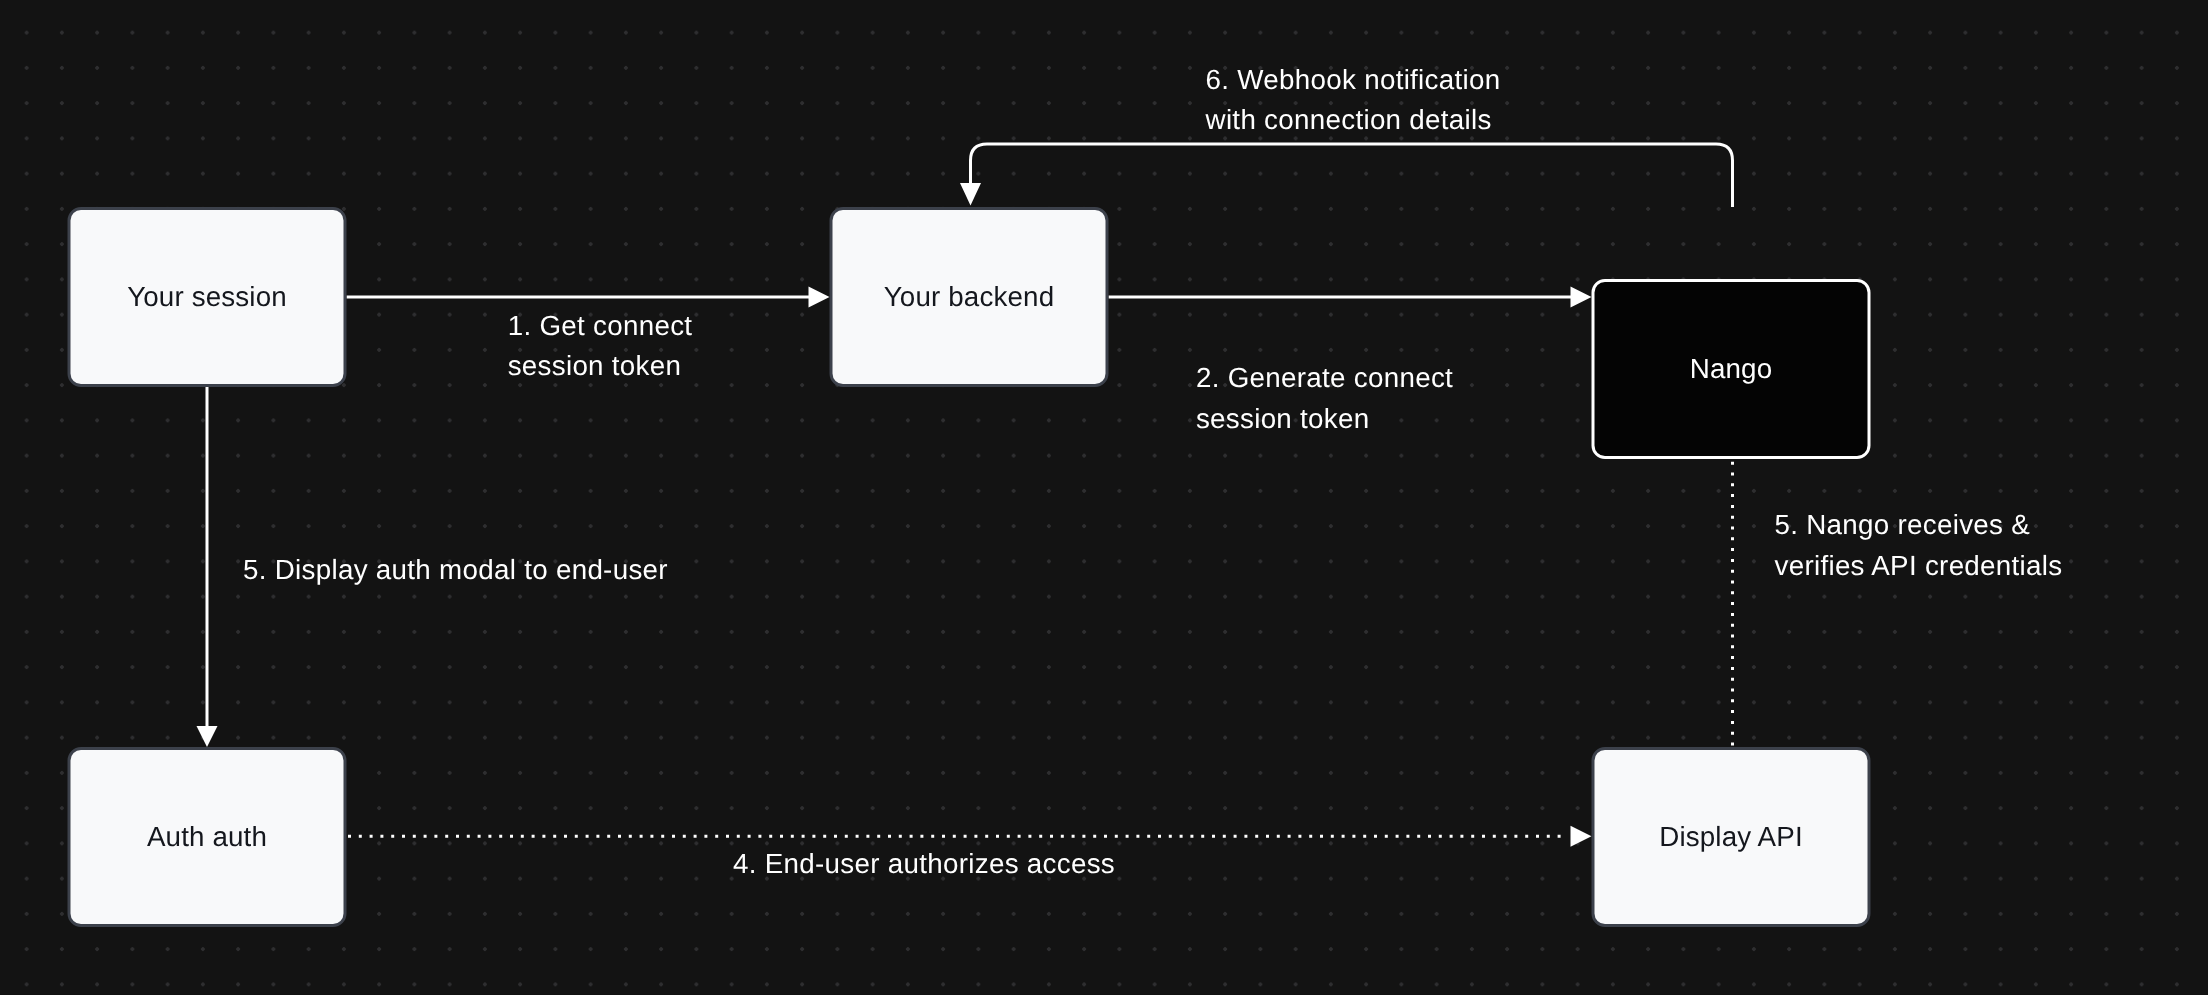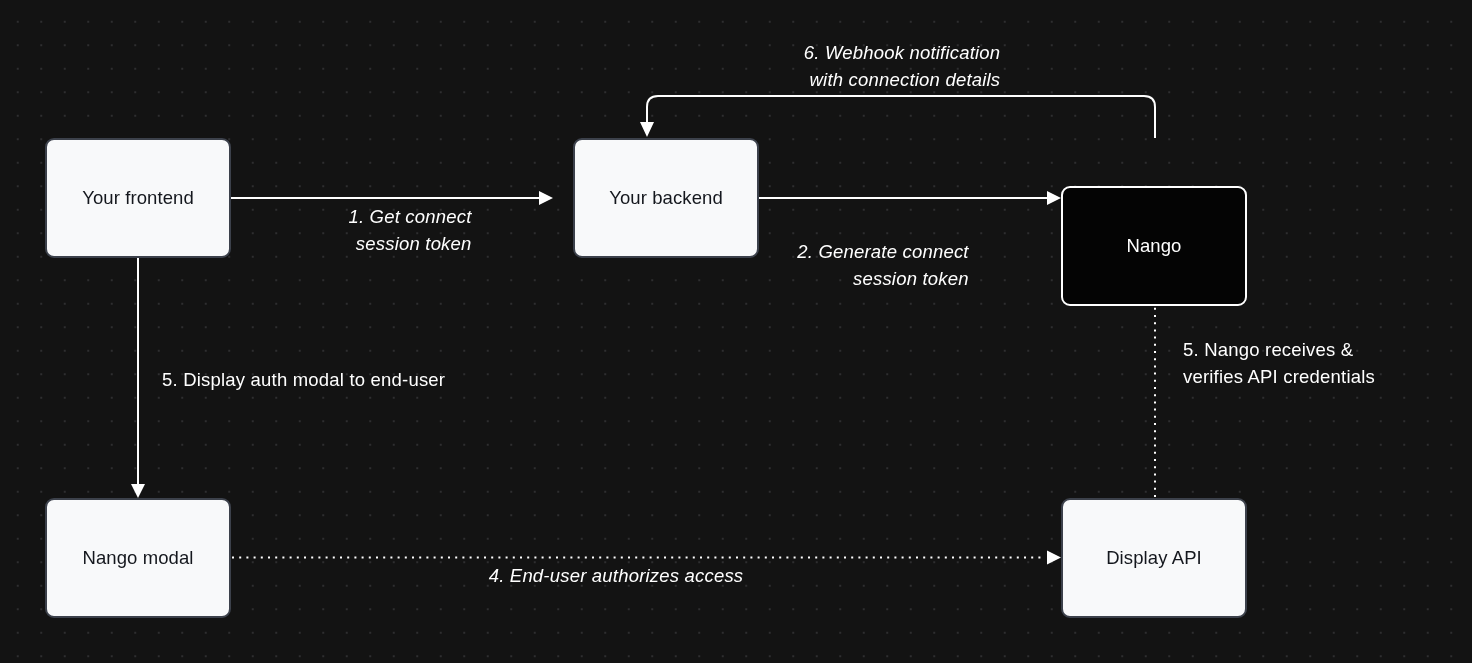--- a/index.html
+++ b/index.html
@@ -52,22 +52,21 @@
     position: absolute;
     color: #ffffff;
     font-size: 18.5px;
     font-weight: 400;
     line-height: 27px;
     white-space: pre-line;
     letter-spacing: 0.2px;
   }
   .label-centered {
     transform: translateX(-50%);
-    text-align: right;
-    font-style: italic;
+    text-align: left;
   }
 </style>
 </head>
 <body>
 
 <div class="canvas">
 
   <svg class="edges" viewBox="0 0 1472 663" xmlns="http://www.w3.org/2000/svg">
 
     <g>
@@ -95,40 +94,40 @@
       <polygon points="1155,258 1148,272 1162,272" fill="#ffffff"></polygon>
     </g>
 
     <g>
       <path d="M1155,138 V107 Q1155,96 1144,96 H658 Q647,96 647,107 V123" stroke="#ffffff" stroke-width="2" fill="none"></path>
       <polygon points="647,137 640,122 654,122" fill="#ffffff"></polygon>
     </g>
   </svg>
 
   <div class="node node-light" style="left:45px; top:138px;">
-    <span>Your frontend</span>
+    <span>Your session</span>
   </div>
 
-  <div class="node node-light" style="left:553px; top:138px;margin-left:20px;">
+  <div class="node node-light" style="left:553px; top:138px;">
     <span>Your backend</span>
   </div>
 
   <div class="node node-dark" style="left:1061px; top:138px;margin-top:48px;">
     <span>Nango</span>
   </div>
 
   <div class="node node-light" style="left:45px; top:498px;">
-    <span>Nango modal</span>
+    <span>Auth auth</span>
   </div>
 
   <div class="node node-light" style="left:1061px; top:498px;">
     <span>Display API</span>
   </div>
 
-  <div class="edge-label label-centered" style="left:410px; top:203px;">1. Get connect
+  <div class="edge-label label-centered" style="left:400px; top:203px;">1. Get connect
 session token</div>
 
   <div class="edge-label label-centered" style="left:883px; top:203px;margin-top:35px;">2. Generate connect
 session token</div>
 
   <div class="edge-label" style="left:162px; top:366px;">5. Display auth modal to end-user</div>
 
   <div class="edge-label label-centered" style="left:616px; top:562px;">4. End-user authorizes access</div>
 
   <div class="edge-label" style="left:1183px; top:336px;">5. Nango receives &amp;

